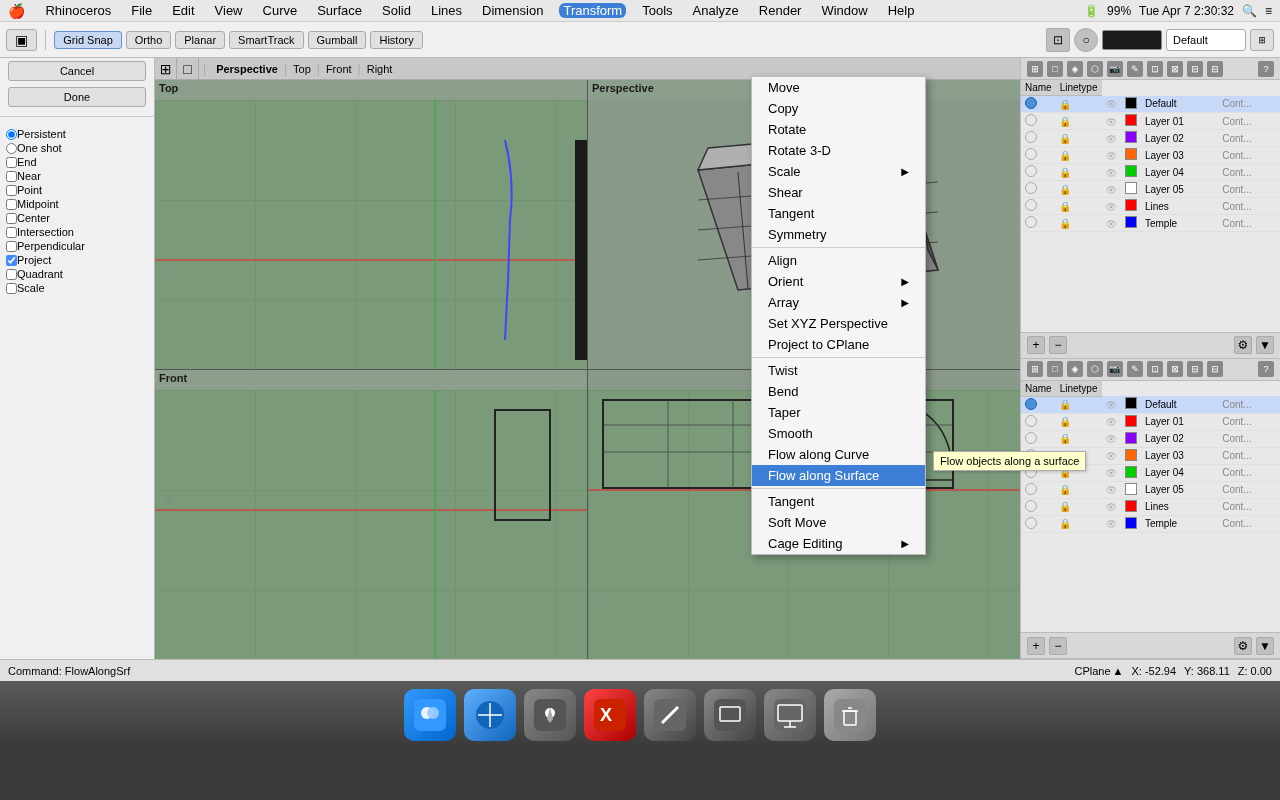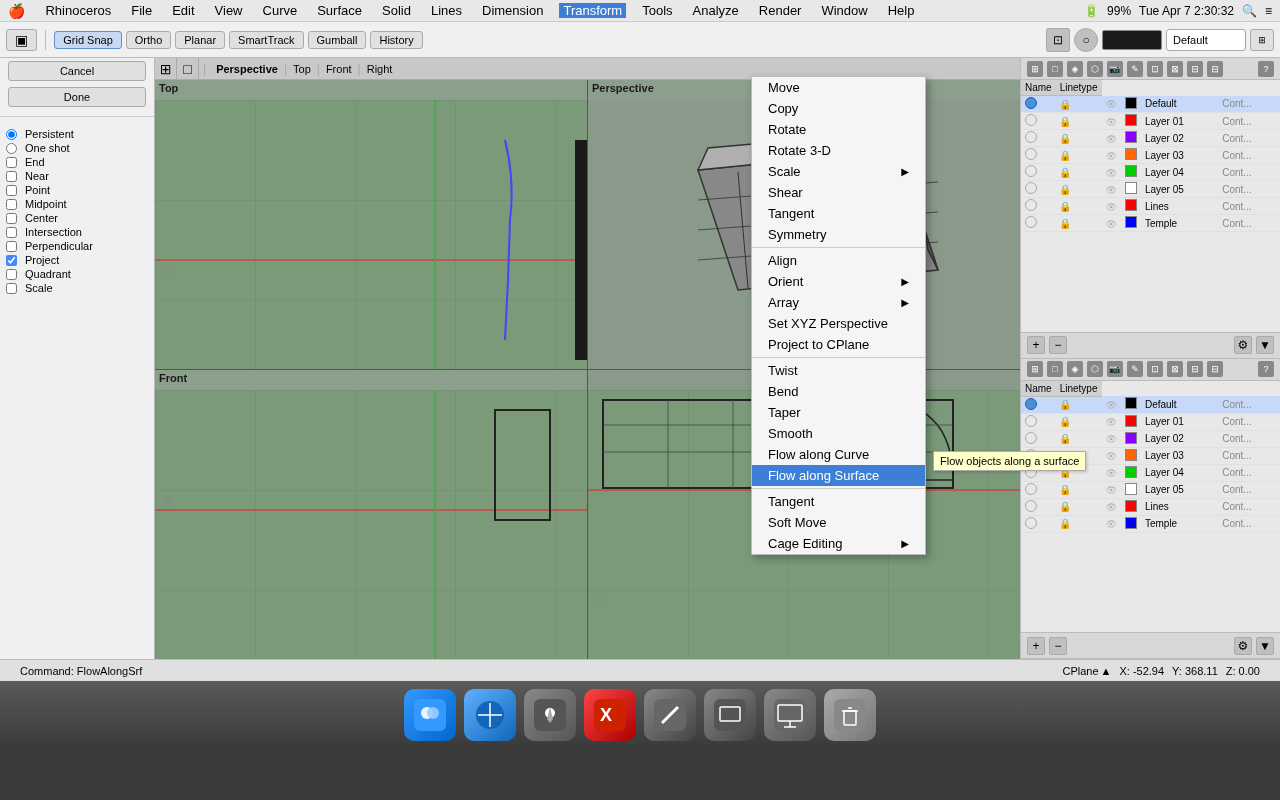--- a/index.html
+++ b/index.html
@@ -18,21 +18,21 @@
       background: #e8e8e8;
       display: flex;
       align-items: center;
       padding: 0 8px;
       gap: 12px;
       font-size: 13px;
       border-bottom: 1px solid #ccc;
     }
     .menubar-apple { font-size: 14px; margin-right: 4px; }
     .menubar-item { cursor: pointer; padding: 0 4px; }
-    .menubar-item.active { background: #3d7fd6; color: white; border-radius: 0; }
+    .menubar-item.active { background: #3d7fd6; color: white; border-radius: 6px; }
     .menubar-right { margin-left: auto; display: flex; align-items: center; gap: 8px; font-size: 12px; }
     
     
     .toolbar {
       height: 36px;
       background: #f0f0f0;
       border-bottom: 1px solid #bbb;
       display: flex;
       align-items: center;
       padding: 0 6px;
@@ -82,21 +82,21 @@
     .left-panel-divider { height: 1px; background: #ccc; margin: 6px 0; }
     
     
     .snap-panel {
       padding: 4px 6px;
       font-size: 11px;
     }
     .snap-item {
       display: flex;
       align-items: center;
-      gap: 8px;
+      gap: 0;
       padding: 1px 0;
     }
     .snap-item input[type=checkbox] { width: 11px; height: 11px; }
     .snap-item input[type=radio] { width: 11px; height: 11px; }
     
     .viewport {
       background: #7a8a7a;
       position: relative;
       overflow: hidden;
     }
@@ -233,21 +233,21 @@
       pointer-events: none;
     }
     
     
     .statusbar {
       height: 22px;
       background: #e0e0e0;
       border-top: 1px solid #bbb;
       display: flex;
       align-items: center;
-      padding: 0 20px;
+      padding: 0 8px;
       gap: 8px;
       font-size: 11px;
     }
     
     
     .dock {
       height: 67px;
       background: linear-gradient(to bottom, #5a5a5a, #3a3a3a);
       display: flex;
       align-items: center;

